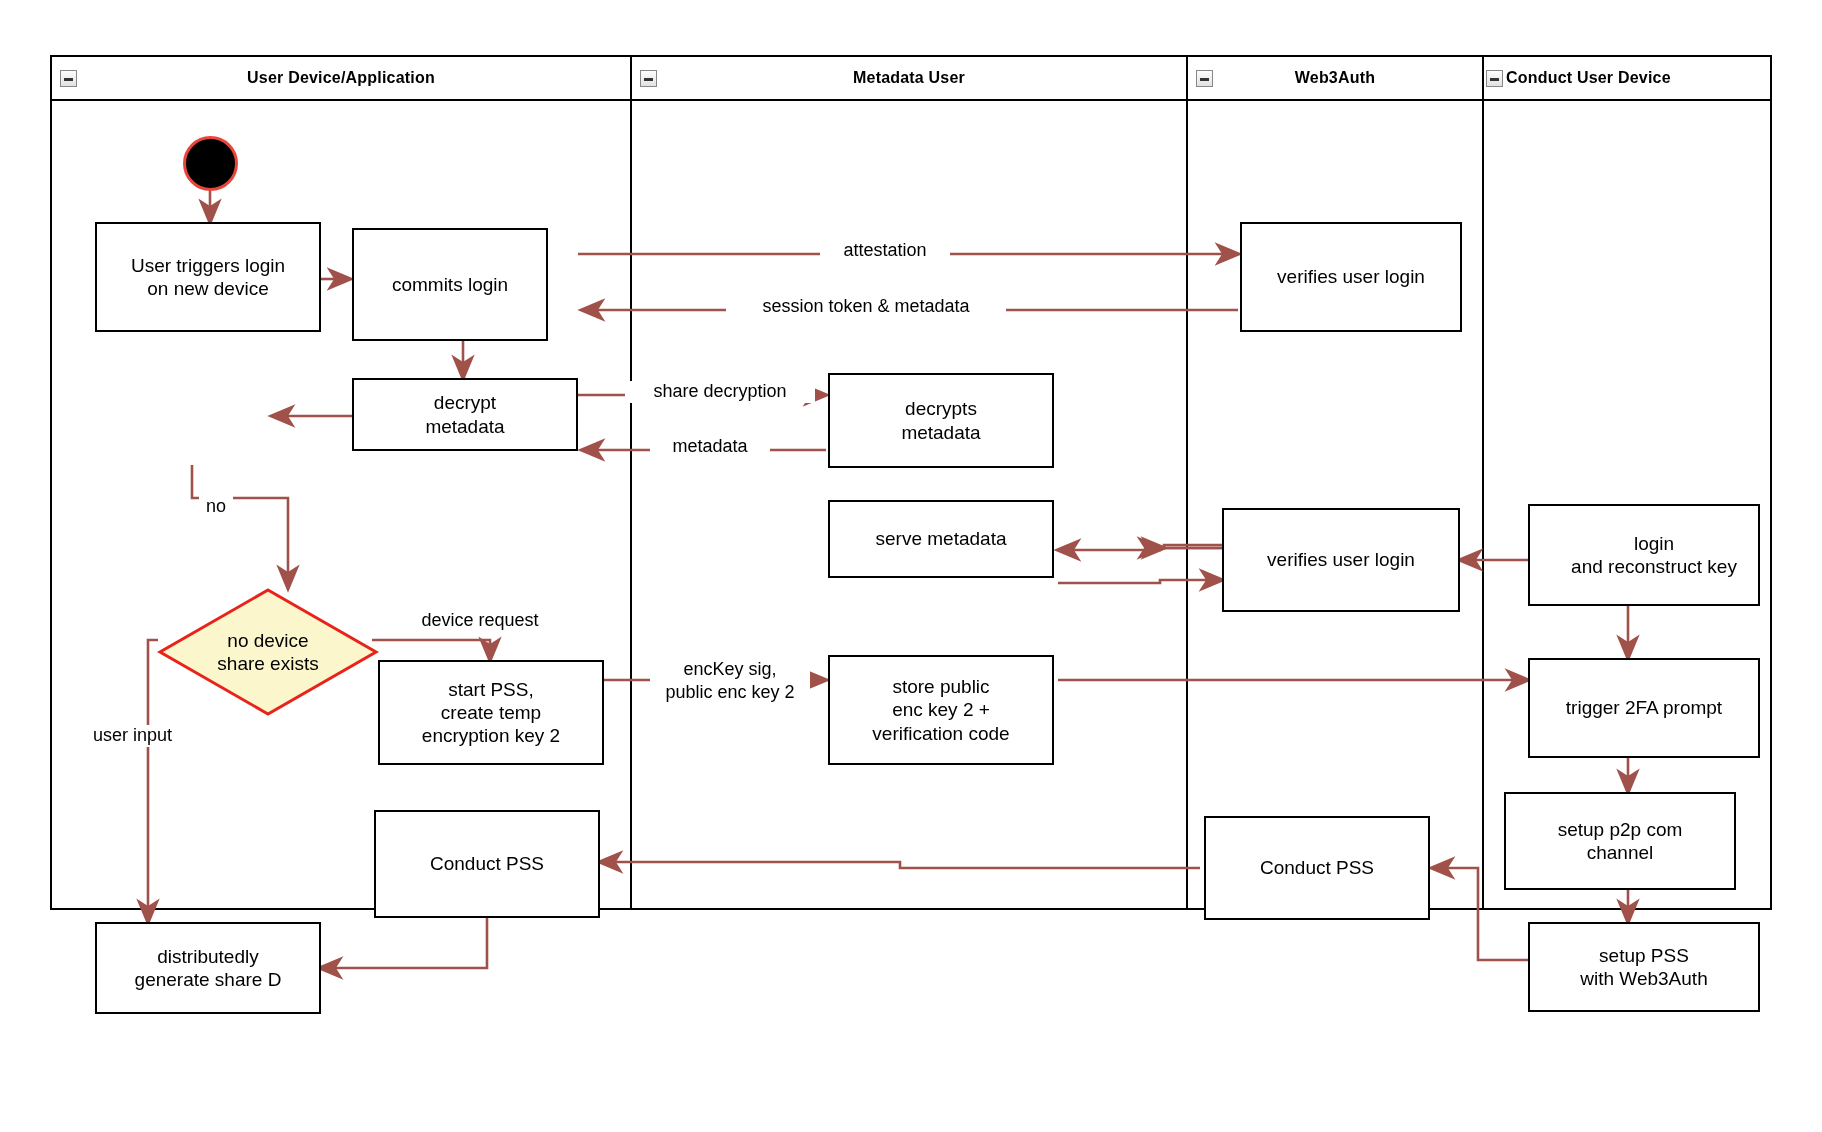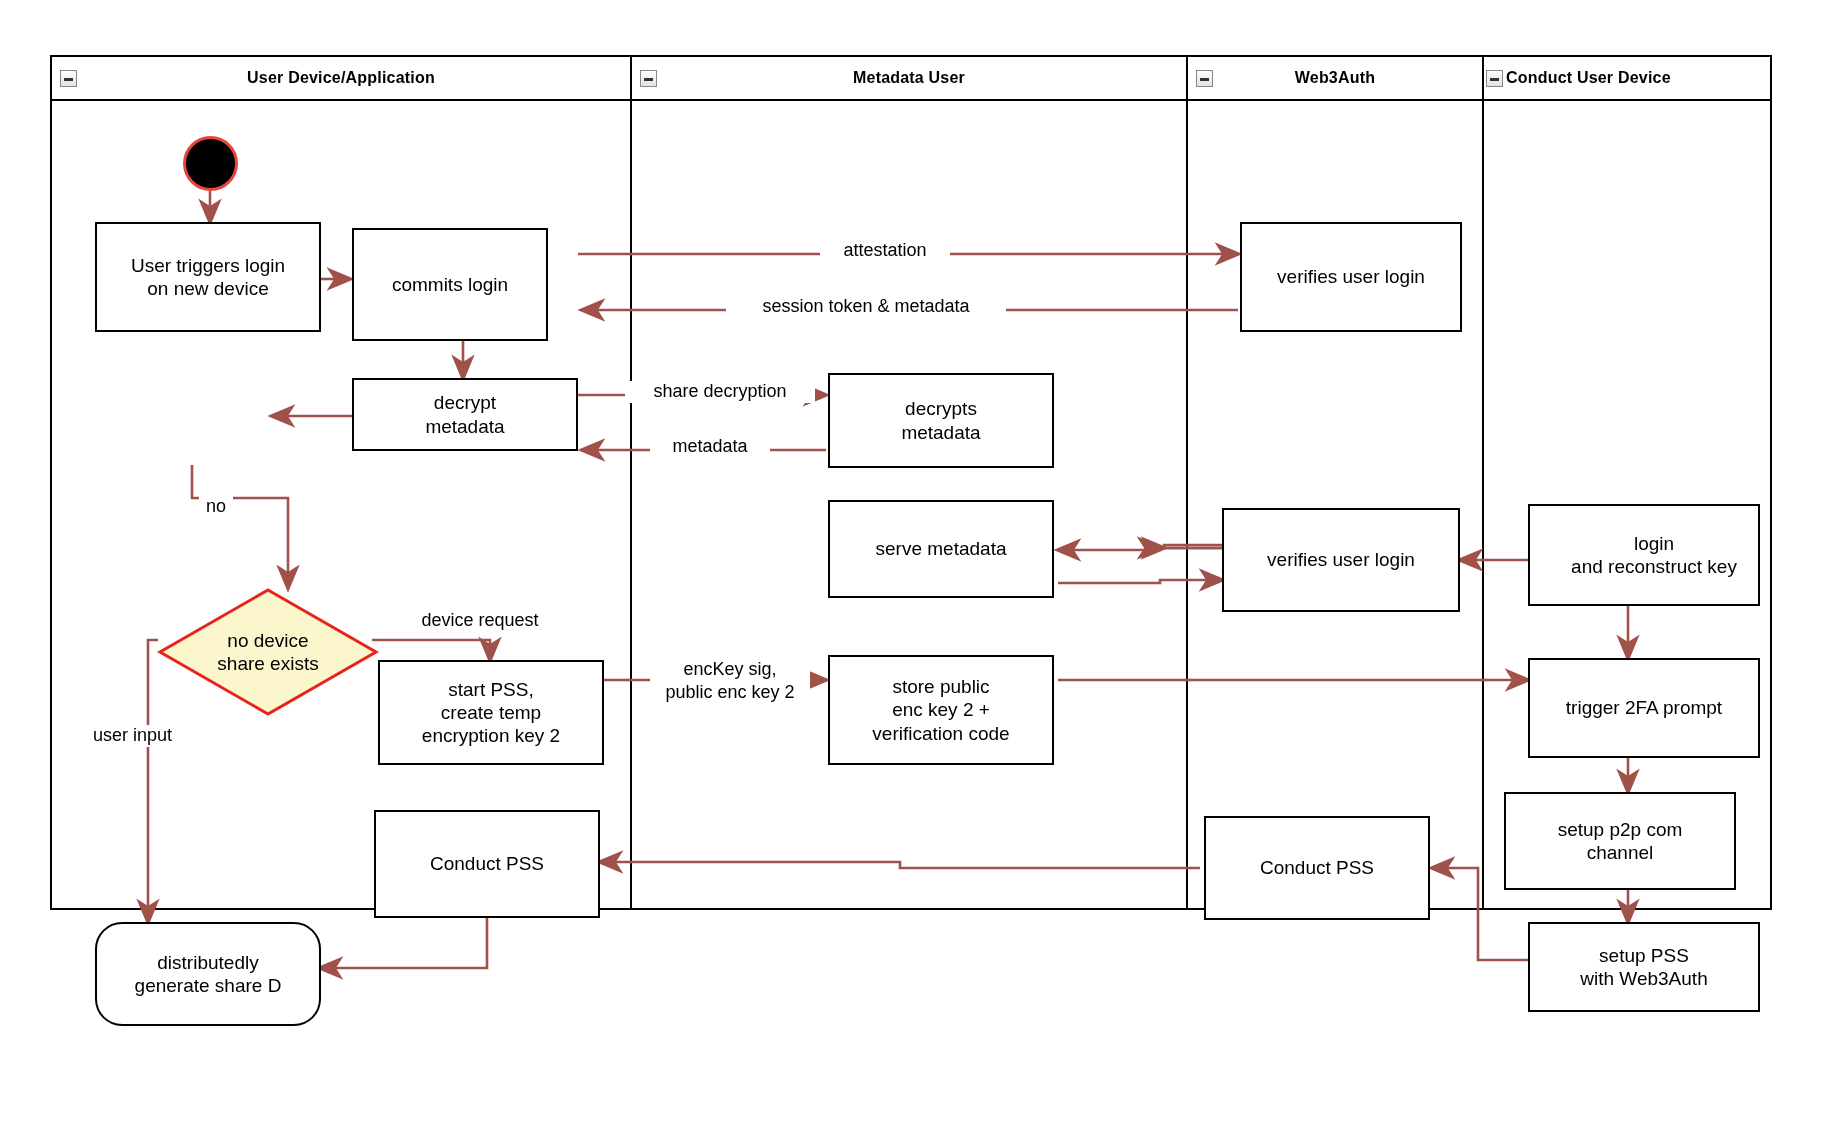--- a/index.html
+++ b/index.html
@@ -239,27 +239,27 @@
     <div class="diamond-label">no device
 share exists</div>
   </div>
 
   <div class="node" style="left:378px; top:660px; width:226px; height:105px;">start PSS,
 create temp
 encryption key 2</div>
 
   <div class="node" style="left:374px; top:810px; width:226px; height:108px;">Conduct PSS</div>
 
-  <div class="node" style="left:95px; top:922px; width:226px; height:104px;border-radius:27px;">distributedly
+  <div class="node" style="left:95px; top:922px; width:226px; height:92px;">distributedly
 generate share D</div>
 
   <div class="node" style="left:828px; top:373px; width:226px; height:95px;">decrypts
 metadata</div>
 
-  <div class="node" style="left:828px; top:500px; width:226px; height:98px;">serve metadata</div>
+  <div class="node" style="left:828px; top:500px; width:226px; height:78px;">serve metadata</div>
 
   <div class="node" style="left:828px; top:655px; width:226px; height:110px;">store public
 enc key 2 +
 verification code</div>
 
   <div class="node" style="left:1240px; top:222px; width:222px; height:110px;">verifies user login</div>
 
   <div class="node" style="left:1222px; top:508px; width:238px; height:104px;">verifies user login</div>
 
   <div class="node" style="left:1204px; top:816px; width:226px; height:104px;">Conduct PSS</div>

